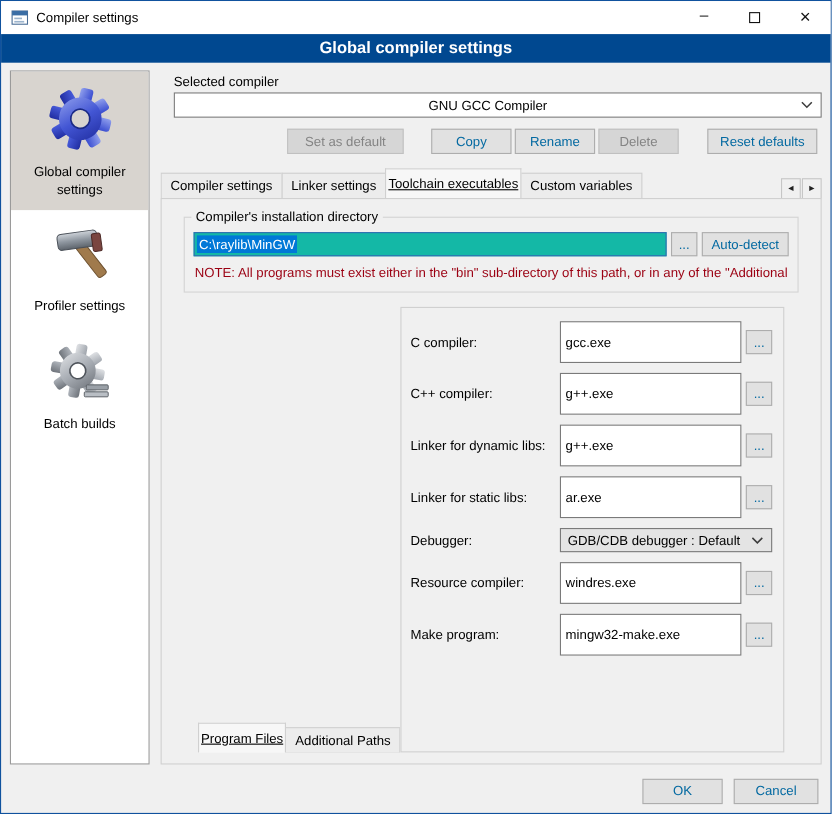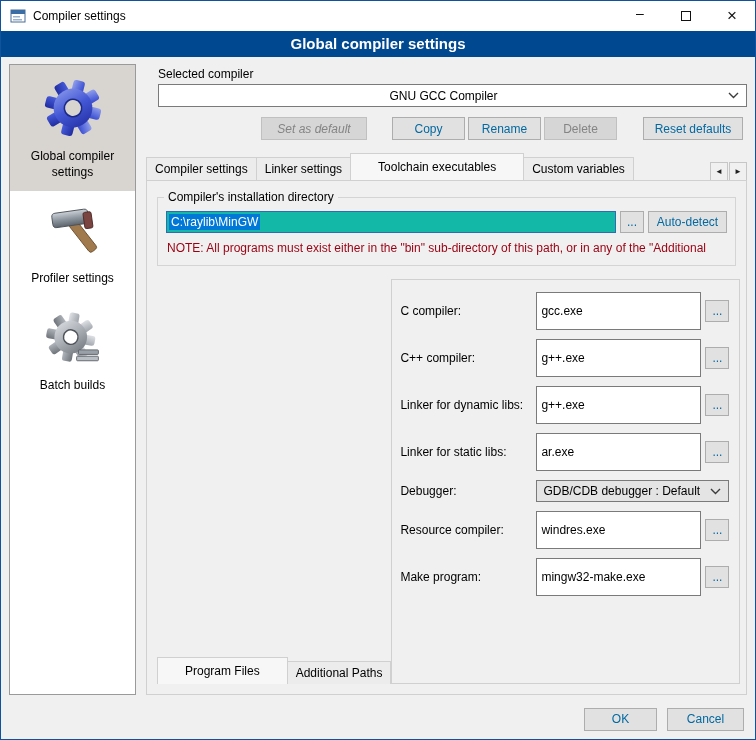--- a/index.html
+++ b/index.html
@@ -65,52 +65,52 @@
   .combo-text { flex: 1; white-space: nowrap; overflow: hidden; }
   .compiler-combo { margin-left: 12px; text-align: center; }
   .combo.gray { background: #e4e4e4; flex: 1; height: 22px; }
   
   .btn {
     height: 23px; background: #e1e1e1; border: 1px solid #adadad;
     font-family: inherit; font-size: 12px; color: #0369a1; cursor: default;
   }
   .btn:disabled { background: #d6d6d6; border-color: #c0c0c0; color: #848484; }
   .btn-row { display: flex; align-items: center; margin: 10px 4px 10px 12px; }
-  .btn-setdefault { margin-left: auto; width: 106px; font-style: italic; }
+  .btn-setdefault { margin-left: auto; width: 106px; }
   .btn-copy   { margin-left: 25px; width: 73px; }
   .btn-rename { margin-left: 3px;  width: 73px; }
   .btn-delete { margin-left: 3px;  width: 73px; }
   .btn-reset  { margin-left: 26px; width: 100px; }
   
   .tabstrip { display: flex; align-items: flex-end; margin-top: 2px; }
   .tabs-scroll { display: flex; align-items: flex-end; flex: 1; min-width: 0; overflow: hidden; }
   .tab {
     flex: 0 0 auto; white-space: nowrap;
     border: 1px solid #d0d0d0;
     background: #ececec;
     padding: 4px 8px; position: relative; top: 1px;
     cursor: default;
   }
   .tab + .tab { margin-left: -1px; }
   .tab.active {
     background: #f7f7f7; border-bottom-color: #f7f7f7;
-    padding: 6px 27px; z-index: 2;
+    padding: 6px 2px; z-index: 2; text-decoration: underline;
   }
   .tab-arrows { display: flex; gap: 1px; margin-left: 2px; position: relative; top: 1px; }
   .tab-arrow {
     width: 18px; height: 19px;
     border: 1px solid #c6c6c6; background: #f0f0f0;
     font-family: inherit; font-size: 8px; color: #222;
     display: flex; align-items: center; justify-content: center; cursor: default;
   }
   .tab-pane {
     flex: 1; min-height: 0; z-index: 1;
     border: 1px solid #d0d0d0; background: #f0f0f0;
     padding: 10px 10px 10px 10px;
-    display: flex; flex-direction: column;
+    display: flex; flex-direction: column; align-items: center;
   }
   
   .groupbox { border: 1px solid #d4d4d4; position: relative; padding: 13px 8px 8px; margin-top: 6px; }
   .groupbox-title { position: absolute; top: -8px; left: 6px; background: #f0f0f0; padding: 0 4px; }
   .dir-row { display: flex; align-items: center; gap: 4px; }
   .dir-input {
     flex: 1; height: 22px; min-width: 0;
     border: 1px solid #2f6db3; background: #14b8a6;
     display: flex; align-items: center; padding: 0 2px; overflow: hidden; cursor: text;
   }

